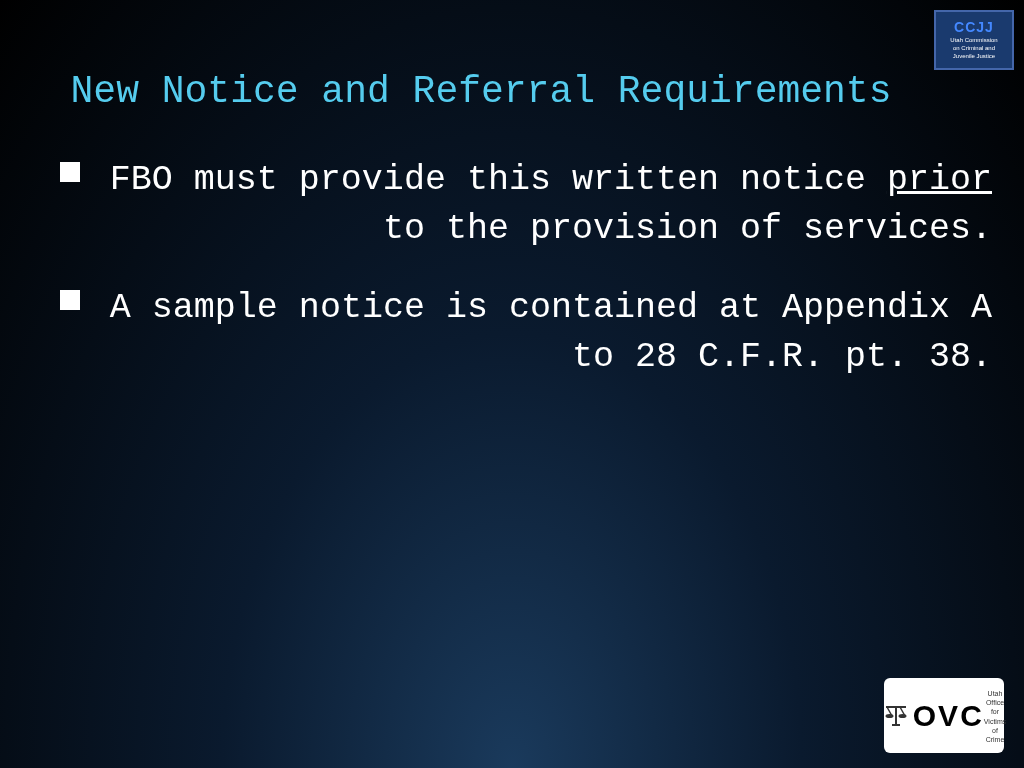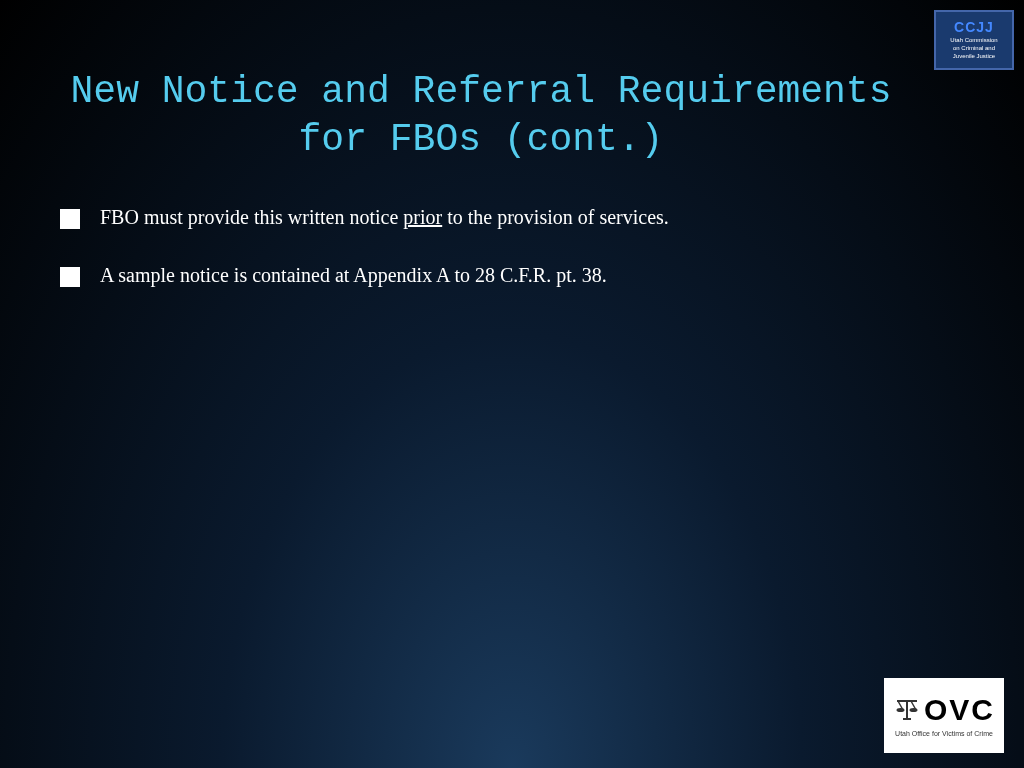--- a/index.html
+++ b/index.html
@@ -74,23 +74,24 @@
       padding: 0;
       margin: 0;
       flex: 1;
     }
 
     .bullet-item {
       display: flex;
       align-items: flex-start;
       margin-bottom: 30px;
       color: #ffffff;
-      font-family: Liberation Serif, serif;
-      font-size: 20px;
+      font-family: Liberation Mono, monospace;
+      font-size: 35px;
       line-height: 1.4;
+      text-align: right;
     }
 
     .bullet-marker {
       display: inline-block;
       width: 20px;
       min-width: 20px;
       height: 20px;
       background-color: #ffffff;
       margin-top: 6px;
       margin-right: 20px;
@@ -106,25 +107,24 @@
     }
 
     .bottom-logo {
       position: absolute;
       bottom: 15px;
       right: 20px;
       width: 120px;
       height: 75px;
       background: #ffffff;
       display: flex;
-      flex-direction: column;
       align-items: center;
       justify-content: center;
       padding: 5px;
-      border-radius: 0;
+      border-radius: 6px;
     }
 
     .bottom-logo-ovc {
       font-family: Arial Black, Arial, sans-serif;
       font-size: 30px;
       font-weight: 900;
       color: #000000;
       letter-spacing: 2px;
       display: flex;
       align-items: center;
@@ -154,21 +154,20 @@
     <span class="top-logo-ccjj">CCJJ</span>
     <div class="top-logo-text">
       <span>Utah Commission</span><br>
       <span>on Criminal and</span><br>
       <span>Juvenile Justice</span>
     </div>
   </div>
 
   <div class="title">
     <span>New Notice and Referral Requirements</span><br>
-    <span>for FBOs (cont.)</span>
   </div>
 
   <ul class="bullet-list">
 
     <li class="bullet-item">
       <span class="bullet-marker"></span>
       <span class="bullet-text">
         FBO must provide this written notice <span class="underline">prior</span> to the provision of services.
       </span>
     </li>

